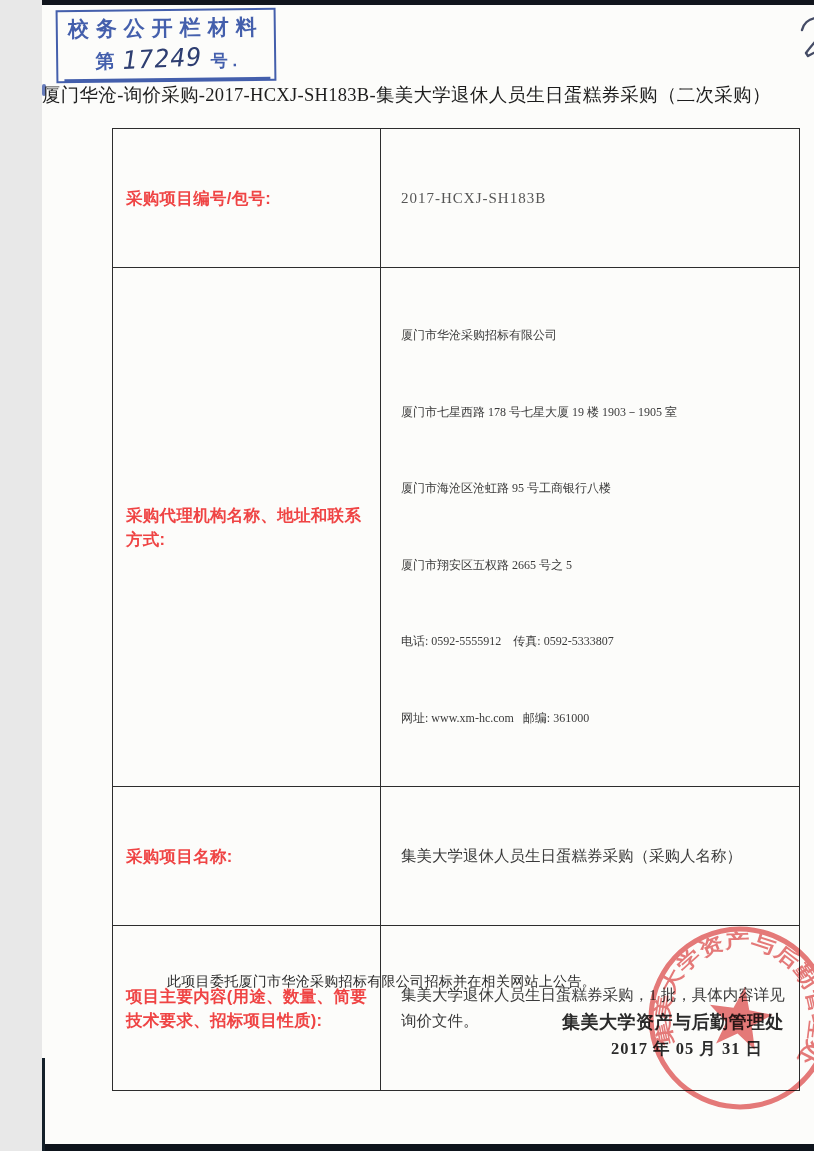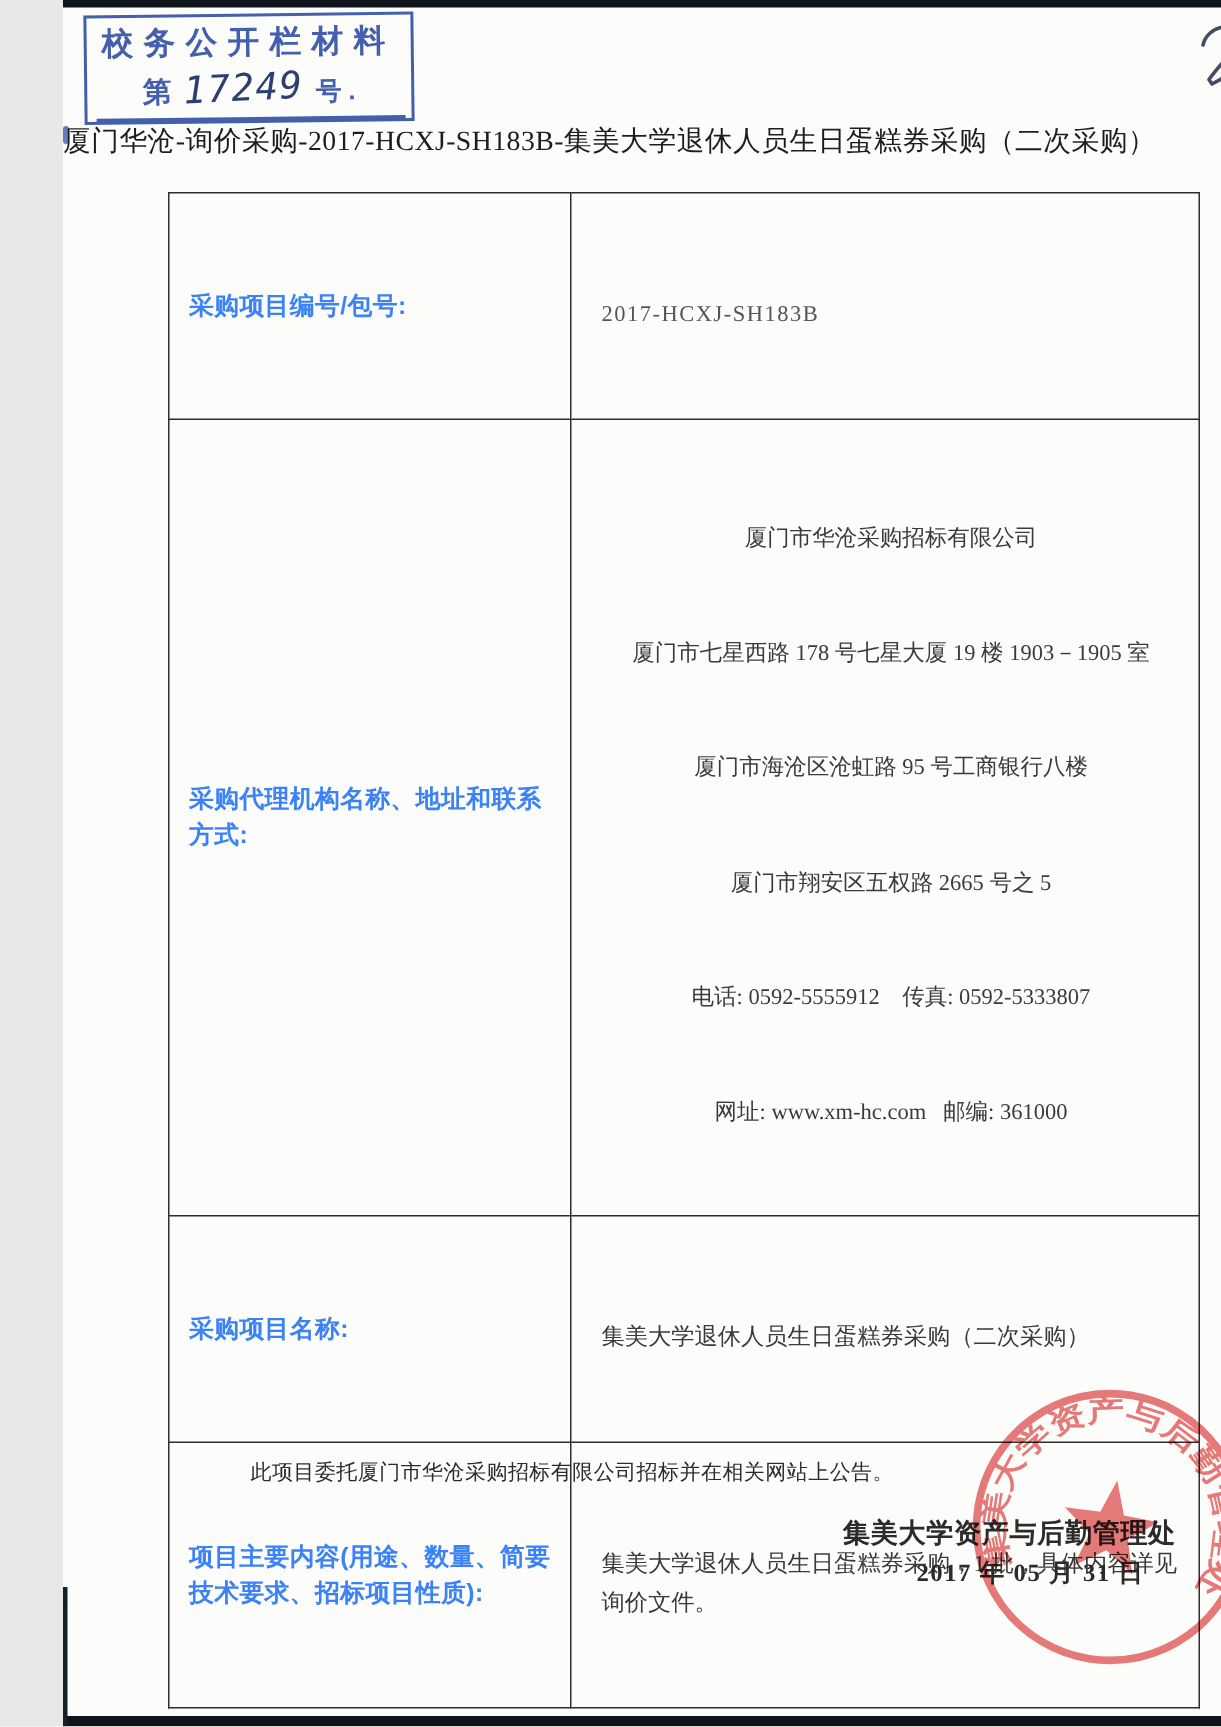--- a/index.html
+++ b/index.html
@@ -51,29 +51,29 @@
 
   
   table.main {
     position:absolute; left:70px; top:128px; width:688px;
     border-collapse:collapse; table-layout:fixed;
   }
   table.main td { border:1.6px solid #2d2d2d; vertical-align:middle; }
   td.lab {
     width:268px; padding:3px 10px 3px 13px;
     font-family:"Liberation Sans", sans-serif; font-weight:bold;
-    font-size:16.5px; line-height:24px; color:#3b82f6; letter-spacing:.3px;
+    font-size:16.5px; line-height:24px; color:#ef4444; letter-spacing:.3px;
   }
   td.val {
-    padding:16px 12px 4px 20px;
+    padding:4px 12px 4px 20px;
     font-size:15.5px; line-height:26px; color:#3a3a3a; white-space:pre-wrap;
   }
   tr.r1  { height:42px; }  tr.r2  { height:58px; }  tr.r3  { height:152px; }
   tr.r4  { height:52px; }  tr.r5  { height:66px; }
-  tr.r3 .val { line-height:25.5px; font-size:15px;text-align:center; }
+  tr.r3 .val { line-height:25.5px; font-size:12px; }
   tr.r1 .val { letter-spacing:1px; color:#555; font-size:15px; }
   tr.r2 .val { font-size:13.5px; color:#6d6d6d; }
 
   
   .closing-note {
     position:absolute; left:125px; top:973px;
     font-size:14px; color:#2b2b2b; letter-spacing:.3px;
   }
   .sig-dept {
     position:absolute; left:520px; top:1010px; width:240px;
@@ -135,21 +135,21 @@
         <div>厦门市七星西路 178 号七星大厦 19 楼 1903－1905 室</div>
         <div>厦门市海沧区沧虹路 95 号工商银行八楼</div>
         <div>厦门市翔安区五权路 2665 号之 5</div>
         <div>电话: 0592-5555912    传真: 0592-5333807</div>
         <div>网址: www.xm-hc.com   邮编: 361000</div>
       </td>
     </tr>
     <tr class="r4">
       <td class="lab">采购项目名称:</td>
       <td class="val">
-        <div>集美大学退休人员生日蛋糕券采购（二次采购）</div>
+        <div>集美大学退休人员生日蛋糕券采购（采购人名称）</div>
       </td>
     </tr>
     <tr class="r5">
       <td class="lab">项目主要内容(用途、数量、简要技术要求、招标项目性质):</td>
       <td class="val">
         <div>集美大学退休人员生日蛋糕券采购，1 批，具体内容详见询价文件。</div>
       </td>
     </tr>
 
   </tbody>

